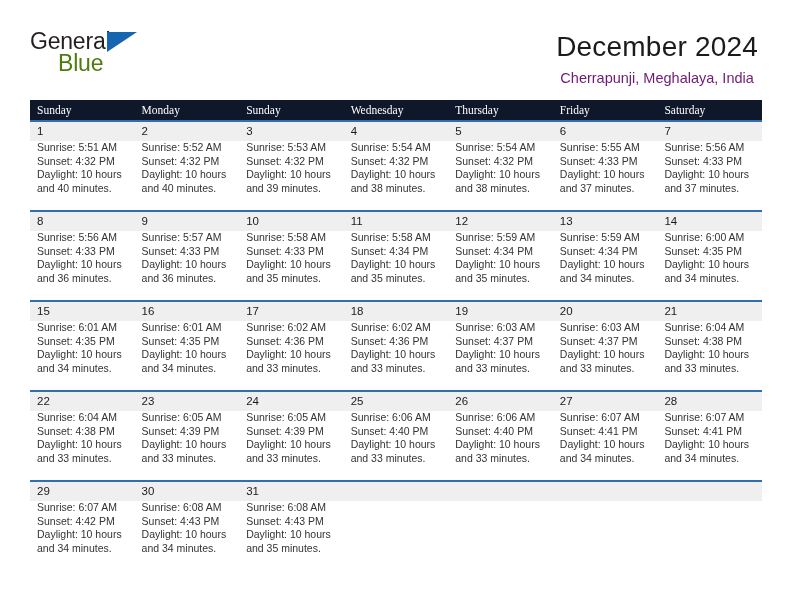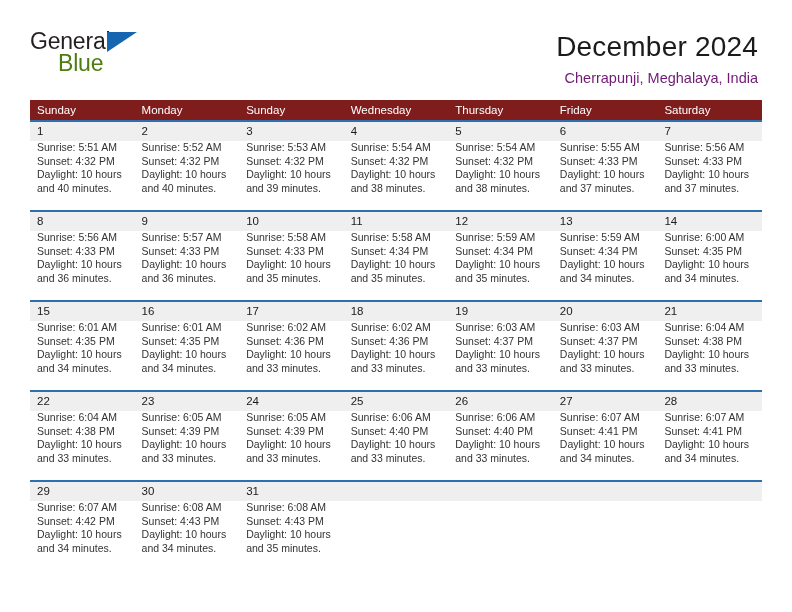--- a/index.html
+++ b/index.html
@@ -58,21 +58,21 @@
   .logo-triangle {
     position: absolute;
     left: 77px;
     top: 4px;
     width: 0;
     height: 0;
     border-left: 30px solid #1565b0;
     border-bottom: 20px solid transparent;
   }
   .title-block {
-    text-align: right;
+    text-align: center;
     padding-top: 2px;
   }
   .cal-title {
     font-size: 28px;
     font-weight: normal;
     color: #1b1b1b;
     line-height: 34px;
     letter-spacing: 0.2px;
   }
   .cal-subtitle {
@@ -83,29 +83,30 @@
   }
 
   
   .calendar {
     margin: 0 auto;
     width: 732px;
     border-collapse: collapse;
     table-layout: fixed;
   }
   .calendar th {
-    background: #7f1d1d;
+    background: #0f172a;
     color: #ffffff;
     font-size: 11.5px;
     font-weight: normal;
     text-align: left;
     padding: 4px 0 4px 7px;
     height: 19px;
     box-sizing: border-box;
     border: none;
+    font-family: Liberation Serif, serif;
   }
   .week-row > td {
     vertical-align: top;
     padding: 0;
     border-top: 2px solid #2f6fad;
     background: #ffffff;
     height: 90px;
     box-sizing: border-box;
   }
   .daynum {

